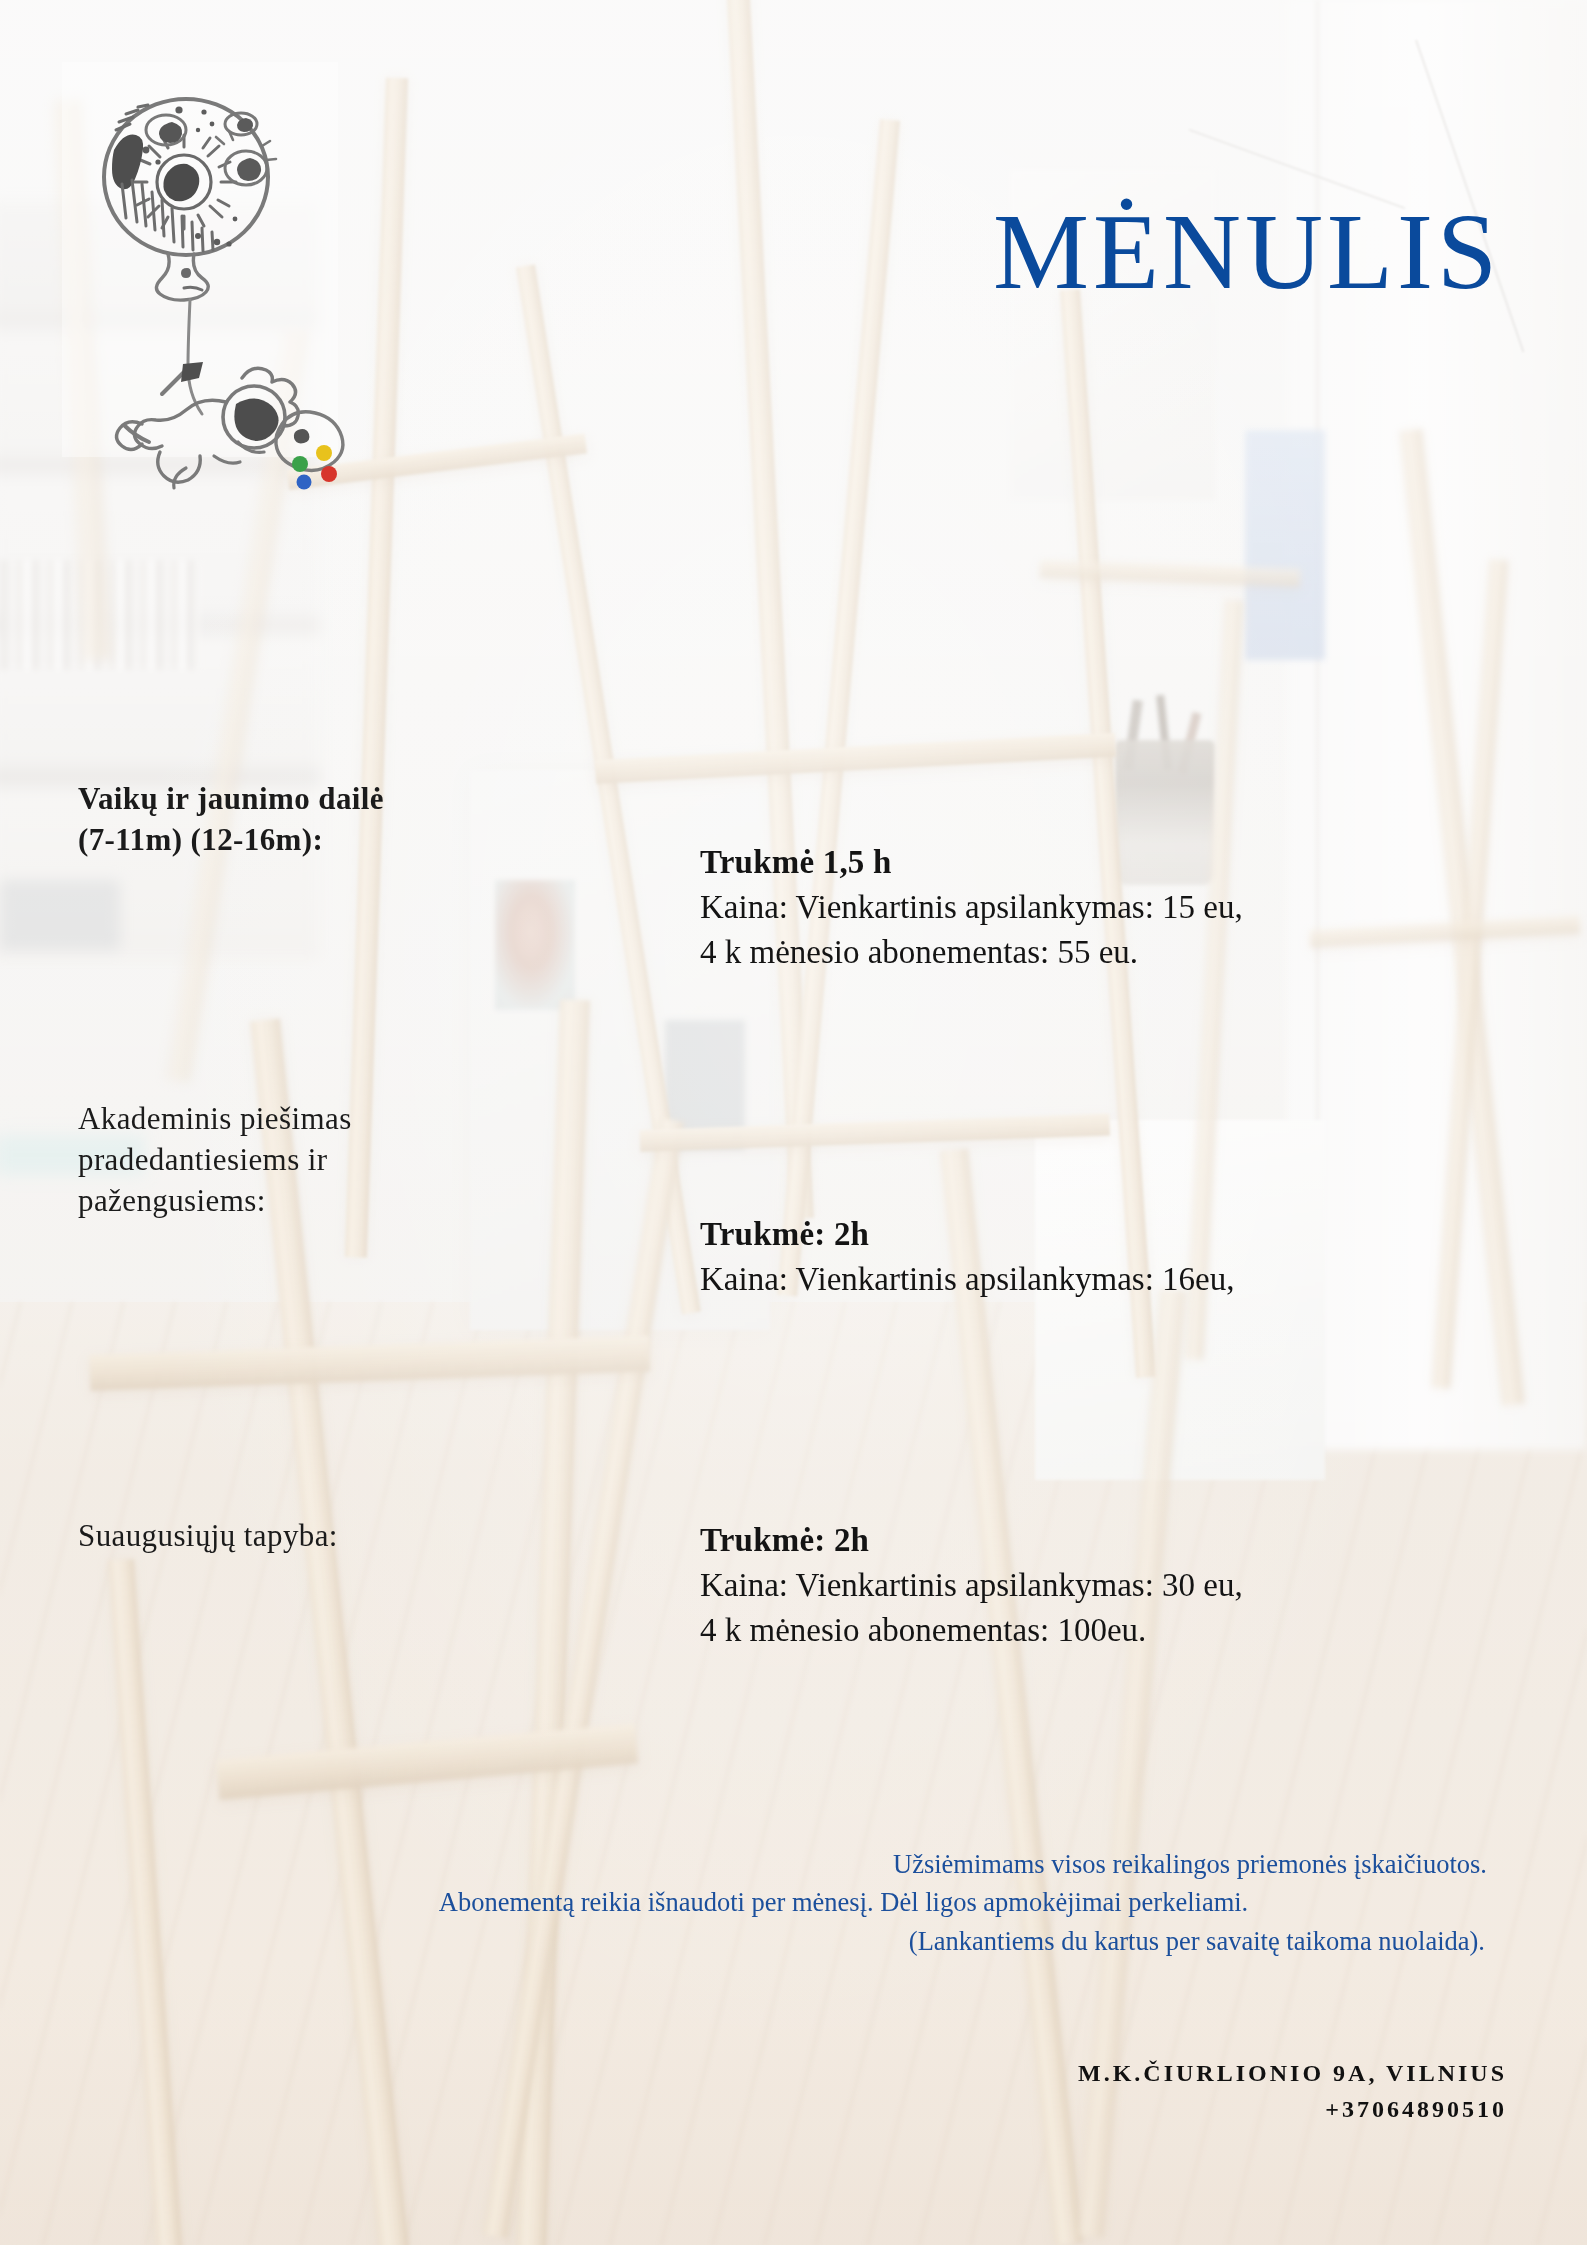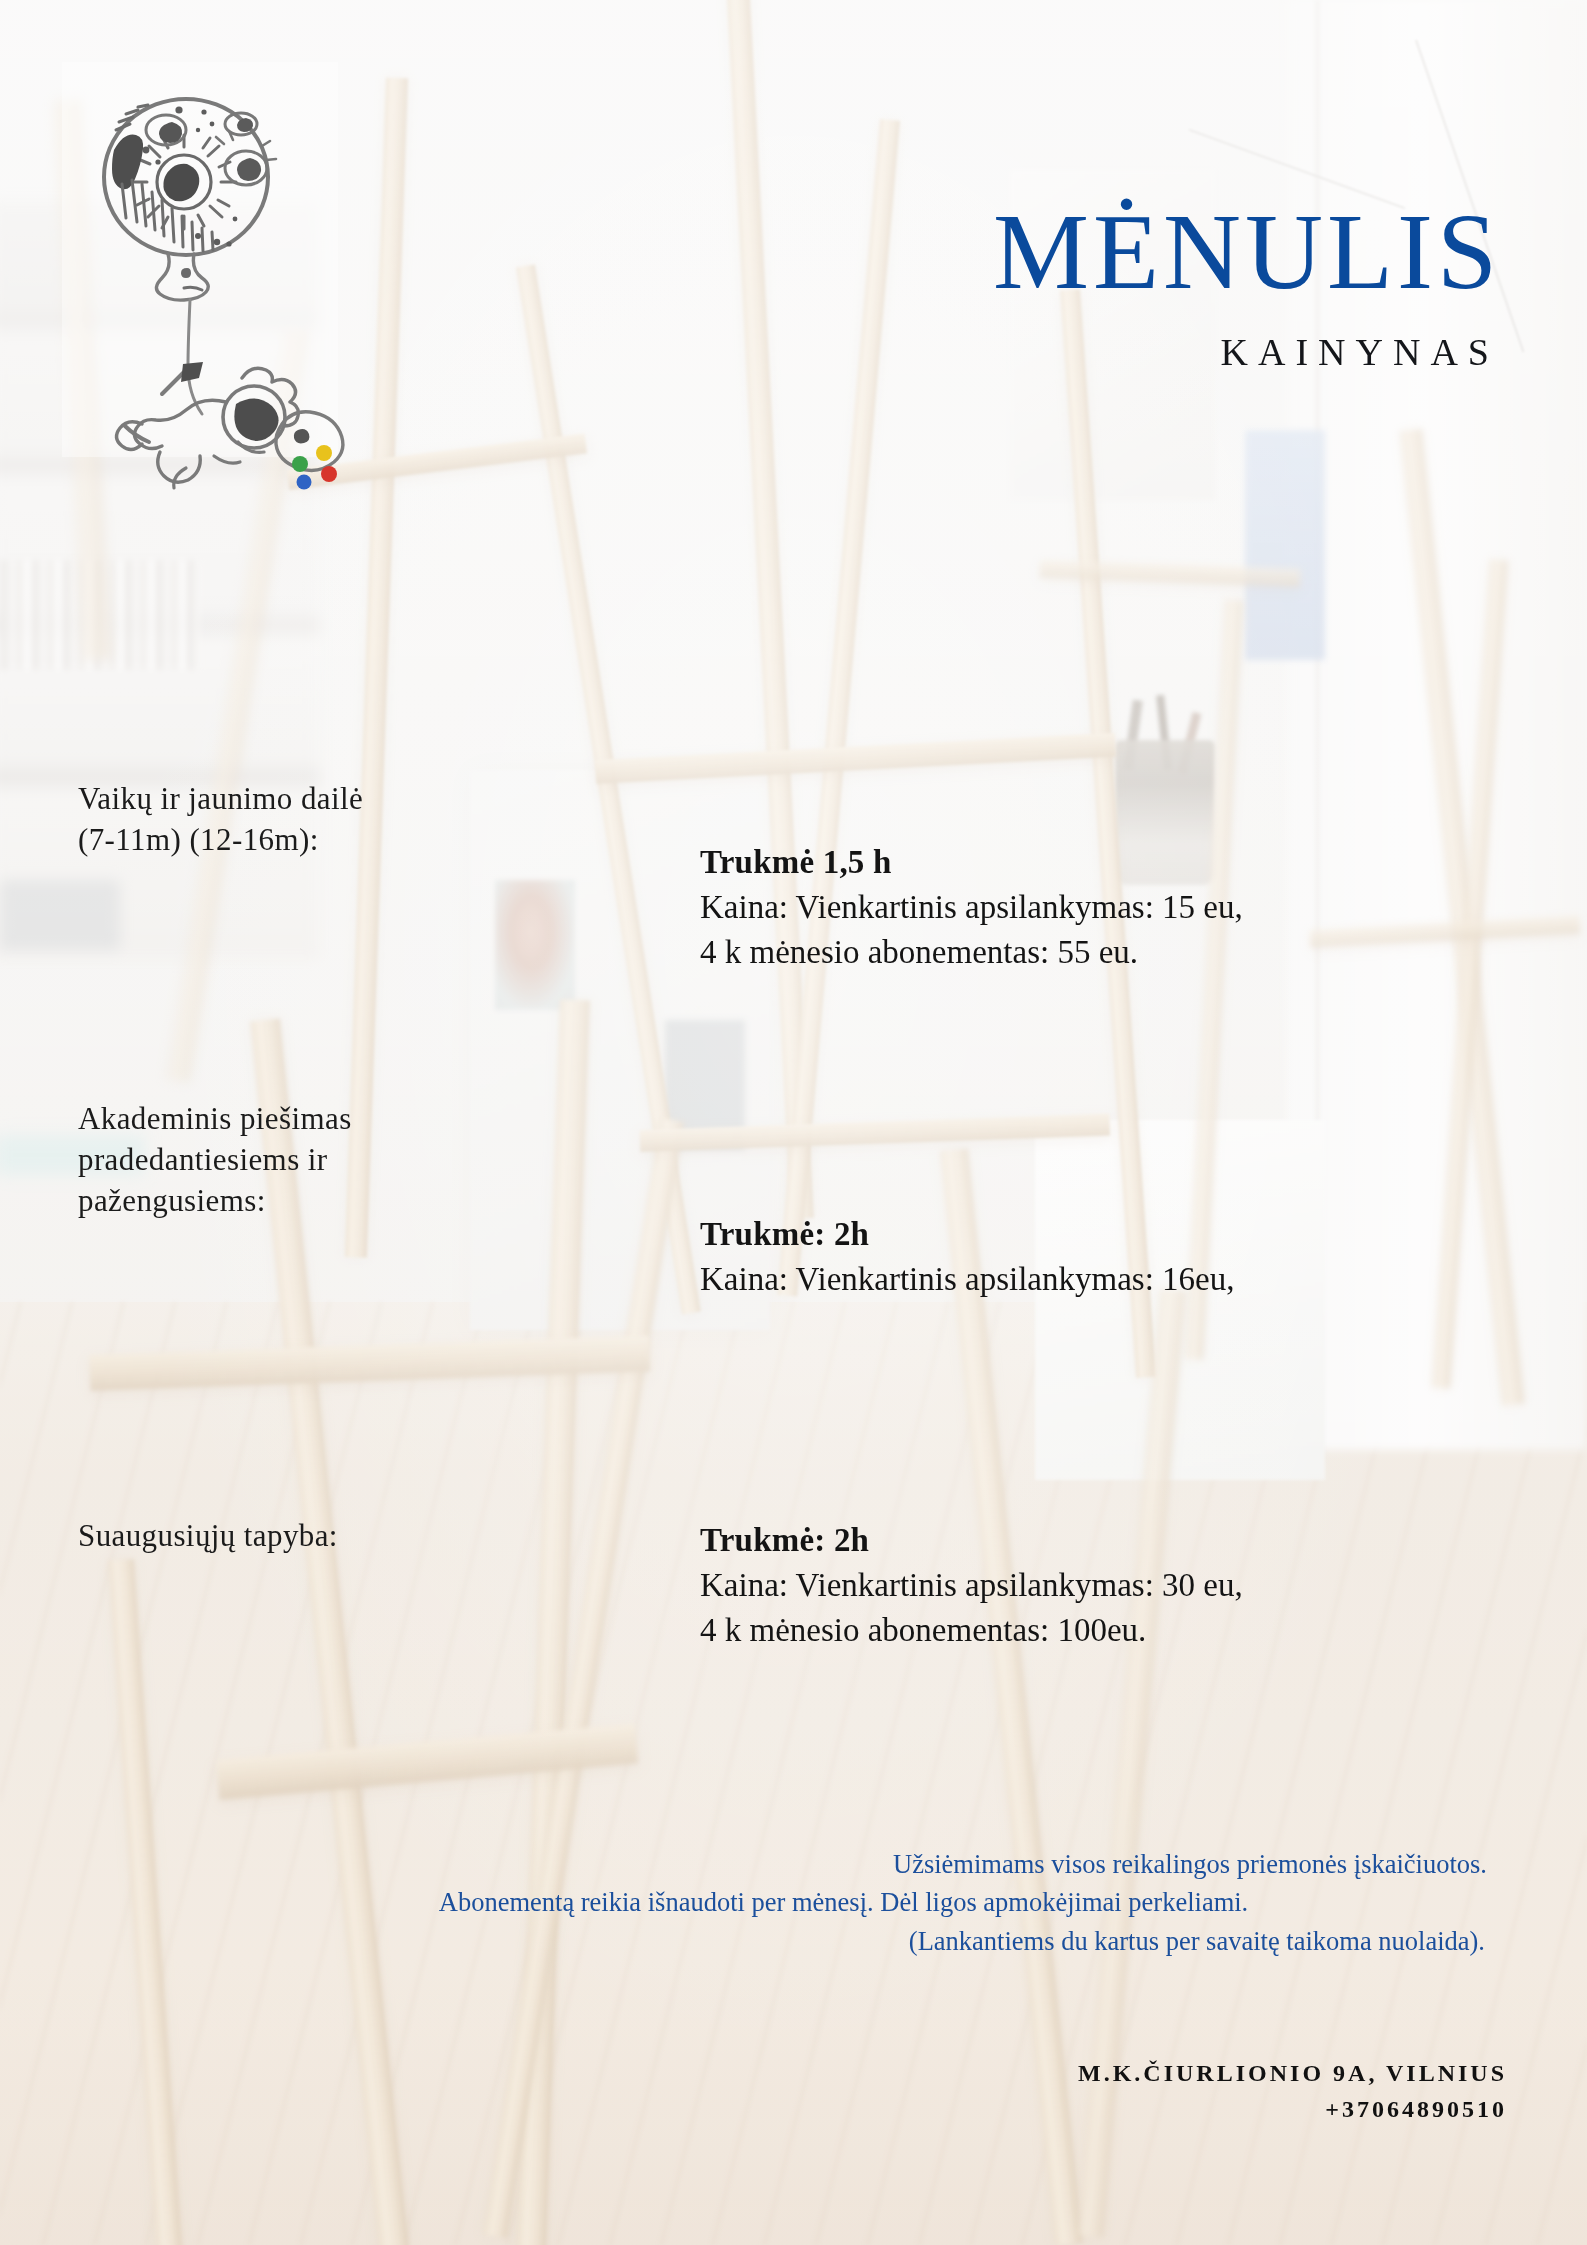--- a/index.html
+++ b/index.html
@@ -436,25 +436,24 @@
       <g stroke="none">
         <circle cx="214" cy="392" r="8" fill="#3aa14a"></circle>
         <circle cx="238" cy="381" r="8" fill="#e8c21c"></circle>
         <circle cx="218" cy="410" r="7.5" fill="#2f63c4"></circle>
         <circle cx="243" cy="402" r="8" fill="#d7352b"></circle>
       </g>
     </svg>
   </div>
 
   <div class="title">MĖNULIS</div>
-  <div class="subtitle">KAINYNAS</div>
 
   <div class="rows">
 
-    <div class="row-label" style="top:778px;">
+    <div class="row-label" style="top:778px;font-weight:bold;">
       <span class="ln">Vaikų ir jaunimo dailė</span><br>
       <span class="ln">(7-11m) (12-16m):</span>
     </div>
     <div class="row-price" style="top:840px;">
       <span class="ln dur">Trukmė 1,5 h</span>
       <span class="ln">Kaina: Vienkartinis apsilankymas: 15 eu,</span>
       <span class="ln indent">4 k mėnesio abonementas: 55 eu.</span>
     </div>
 
     <div class="row-label" style="top:1098px;">

